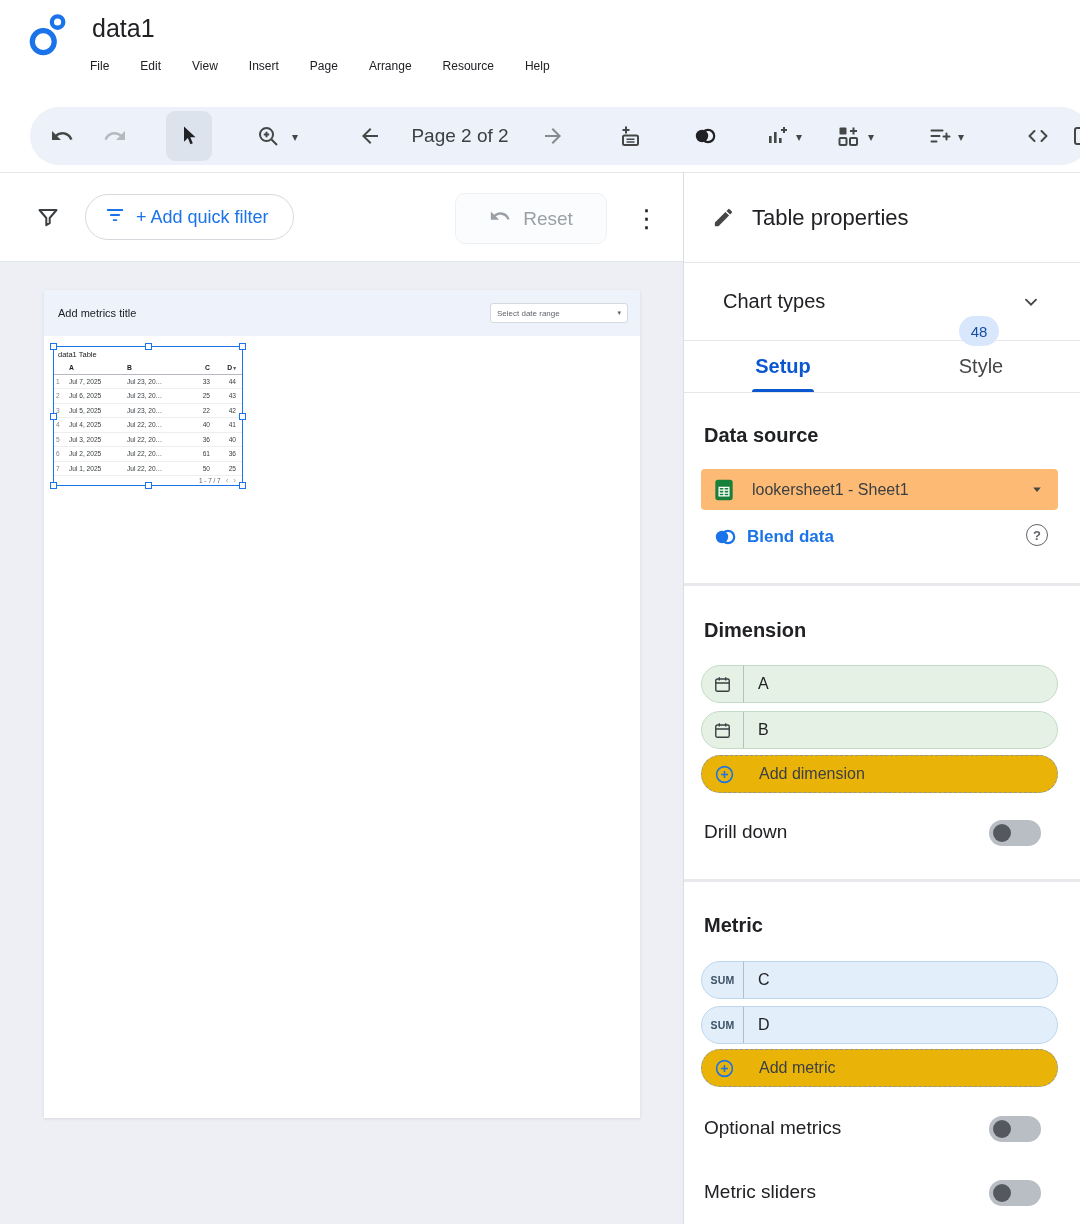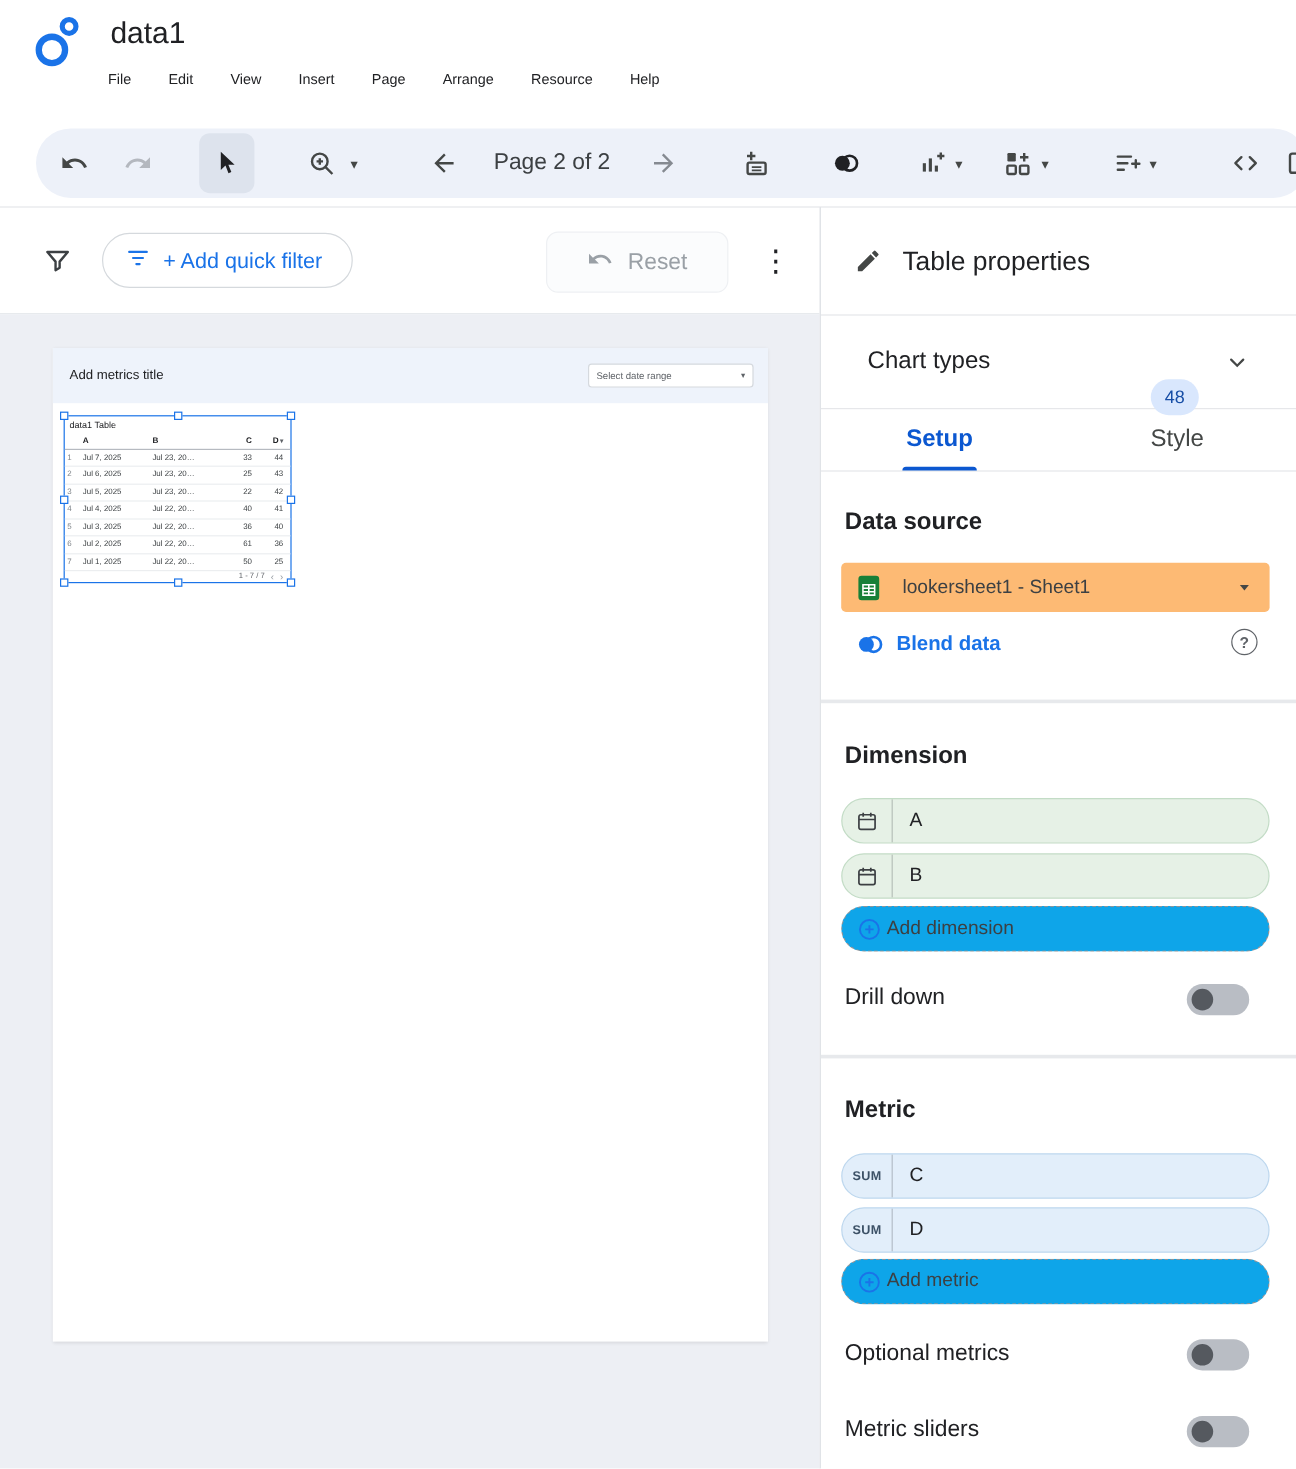--- a/index.html
+++ b/index.html
@@ -76,21 +76,21 @@
   .blend-label{font-size:17px;font-weight:bold;color:#1a73e8;}
   .help-circle{position:absolute;left:342px;top:351px;width:20px;height:20px;border:1.7px solid #5f6368;border-radius:50%;color:#5f6368;font-size:13px;font-weight:bold;display:flex;align-items:center;justify-content:center;}
   .divider{position:absolute;left:0;width:100%;height:3px;background:#e7e9ec;}
   .chip{position:absolute;left:17px;width:357px;height:38px;border-radius:19px;display:flex;align-items:center;overflow:hidden;box-sizing:border-box;cursor:pointer;}
   .chip.green{background:#e6f1e6;border:1px solid #c3dcc6;}
   .chip.blue{background:#e2eefa;border:1px solid #bdd7ee;}
   .chip-icon{width:42px;height:100%;display:flex;align-items:center;justify-content:center;border-right:1px solid rgba(60,64,67,0.28);box-sizing:border-box;}
   .chip-icon svg{width:19px;height:19px;}
   .chip-agg{width:42px;height:100%;display:flex;align-items:center;justify-content:center;border-right:1px solid rgba(60,64,67,0.28);font-size:10.5px;font-weight:bold;color:#3c5166;letter-spacing:0.3px;box-sizing:border-box;}
   .chip-label{padding-left:14px;font-size:16px;color:#202124;}
-  .add-chip{position:absolute;left:17px;width:357px;height:38px;border-radius:19px;border:1px dashed #8e9499;background:#0ea5e9;display:flex;align-items:center;gap:4px;padding-left:12px;box-sizing:border-box;font-size:16px;color:#3c4043;cursor:pointer;}
+  .add-chip{position:absolute;left:17px;width:357px;height:38px;border-radius:19px;border:1px dashed #8e9499;background:#eab308;display:flex;align-items:center;gap:24px;padding-left:12px;box-sizing:border-box;font-size:16px;color:#3c4043;cursor:pointer;}
   .plus-circle{width:21px;height:21px;}
   .row-label{position:absolute;left:20px;font-size:19px;color:#202124;}
   .toggle{position:absolute;left:305px;width:52px;height:26px;border-radius:13px;background:#b9bdc4;cursor:pointer;}
   .toggle::after{content:"";position:absolute;left:4px;top:4px;width:18px;height:18px;border-radius:50%;background:#55595f;}
 </style>
 </head>
 <body>
 
 <div id="root">
 

